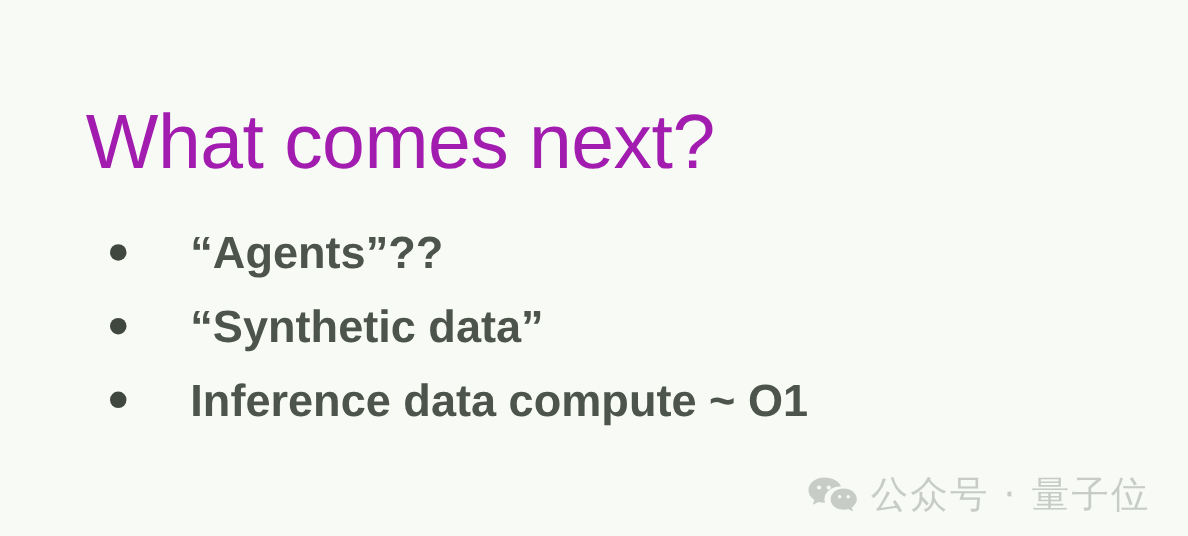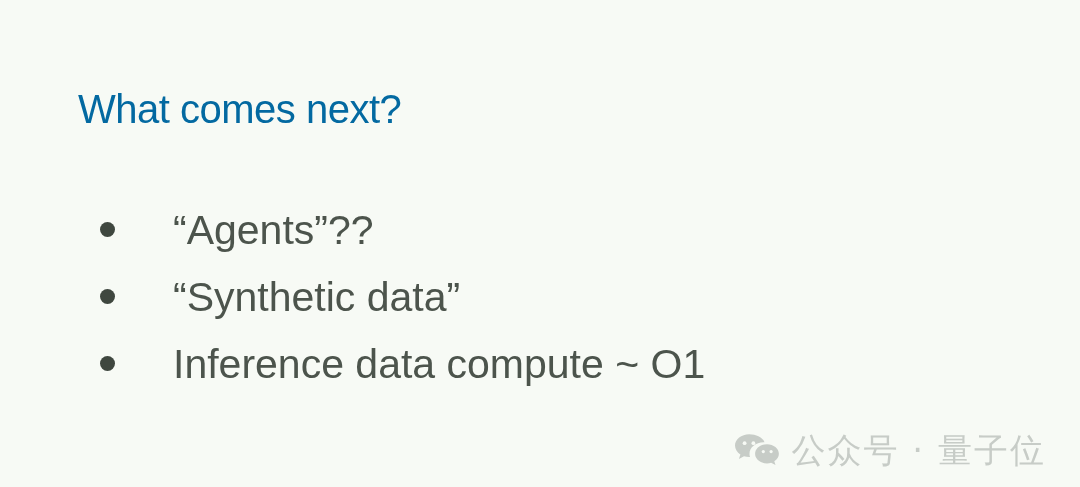--- a/index.html
+++ b/index.html
@@ -21,24 +21,24 @@
     height: 487px;
     background: #f7faf5;
     box-sizing: border-box;
   }
 
   
   .slide-title {
     position: absolute;
     left: 78px;
     top: 46px;
-    font-size: 40px;
+    font-size: 70px;
     line-height: 72px;
     font-weight: 400;
-    color: #0369a1;
+    color: #a21caf;
     letter-spacing: -0.5px;
     white-space: nowrap;
     font-stretch: condensed;
   }
 
   
   .bullet-list {
     position: absolute;
     left: 100px;
     top: 196px;
@@ -60,21 +60,21 @@
     border-radius: 50%;
     background: #3f473f;
     margin-right: 58px;
   }
 
   .bullet-text {
     font-size: 41px;
     line-height: 46px;
     color: #4c544c;
     white-space: nowrap;
-    font-weight: 400;
+    font-weight: 700;
     letter-spacing: 0px;
   }
 
   
   .watermark {
     position: absolute;
     right: 34px;
     bottom: 20px;
     display: flex;
     align-items: center;

